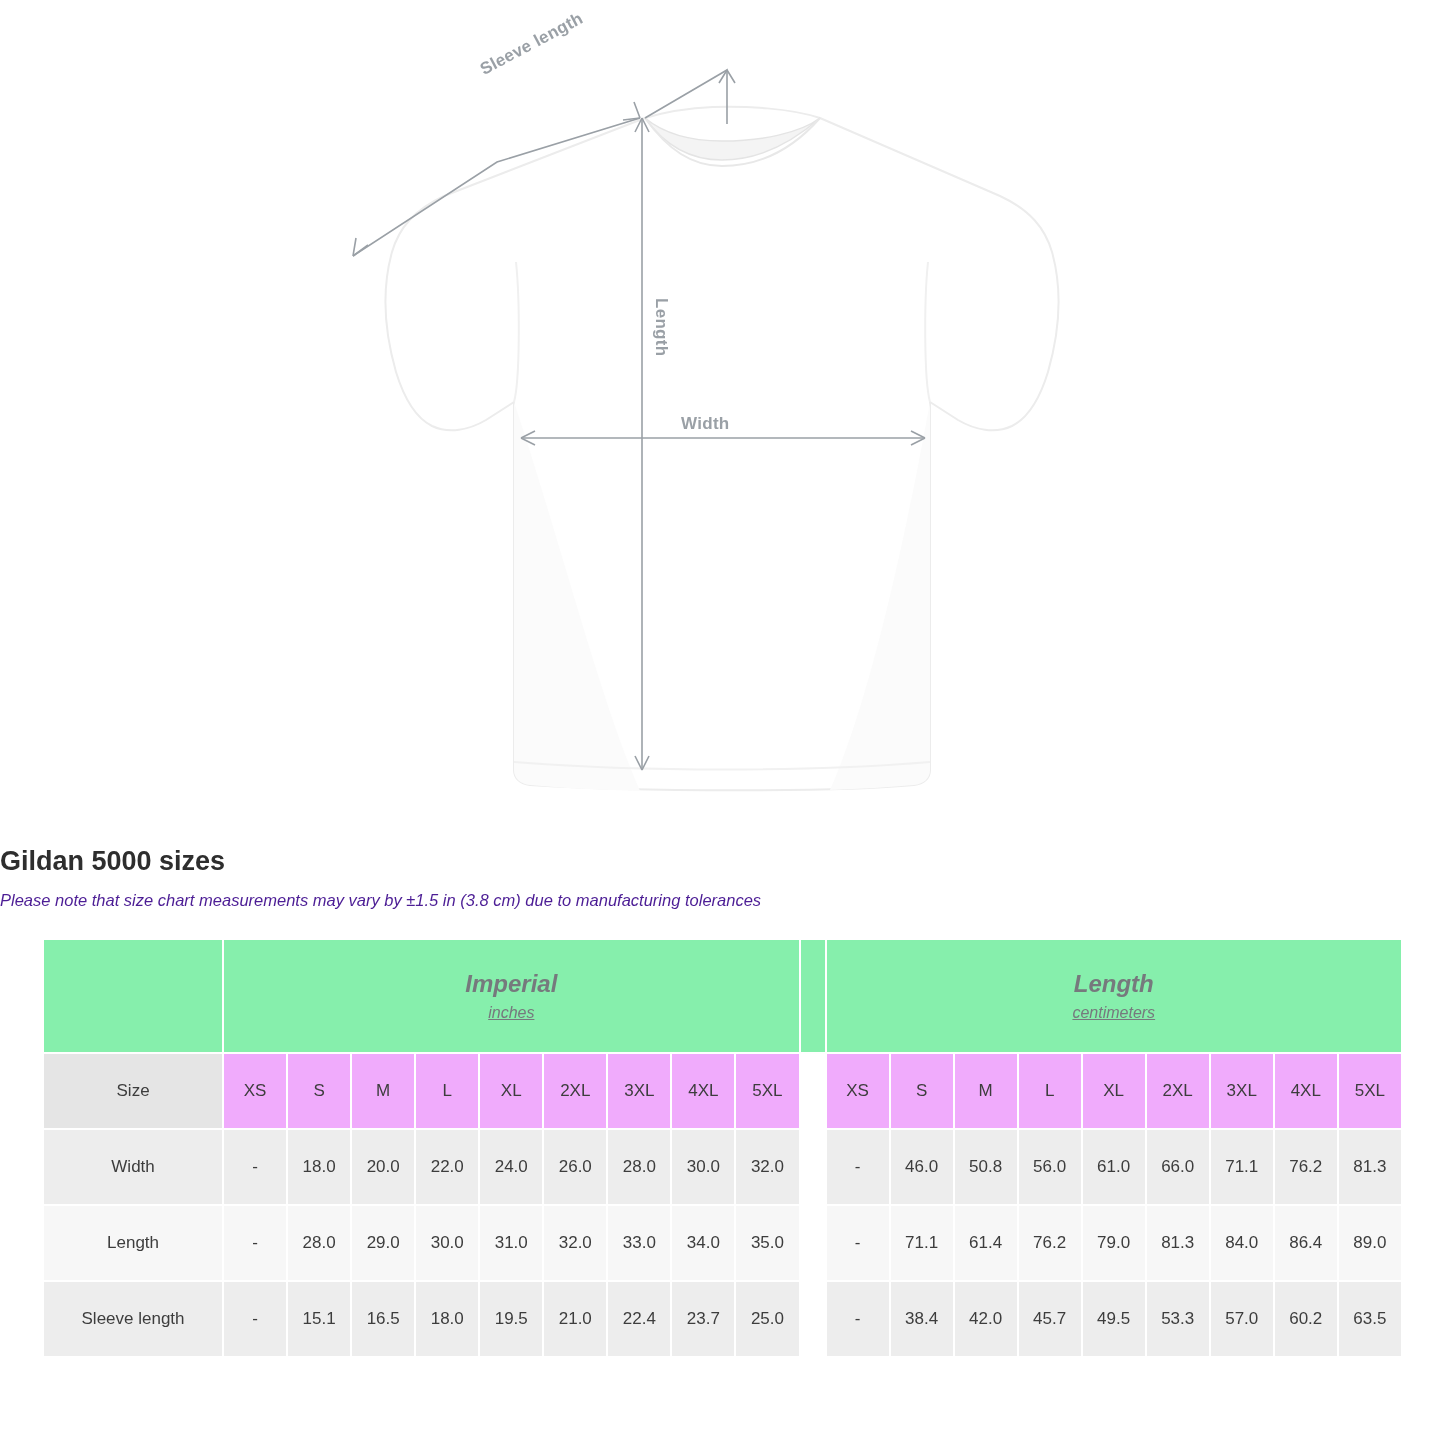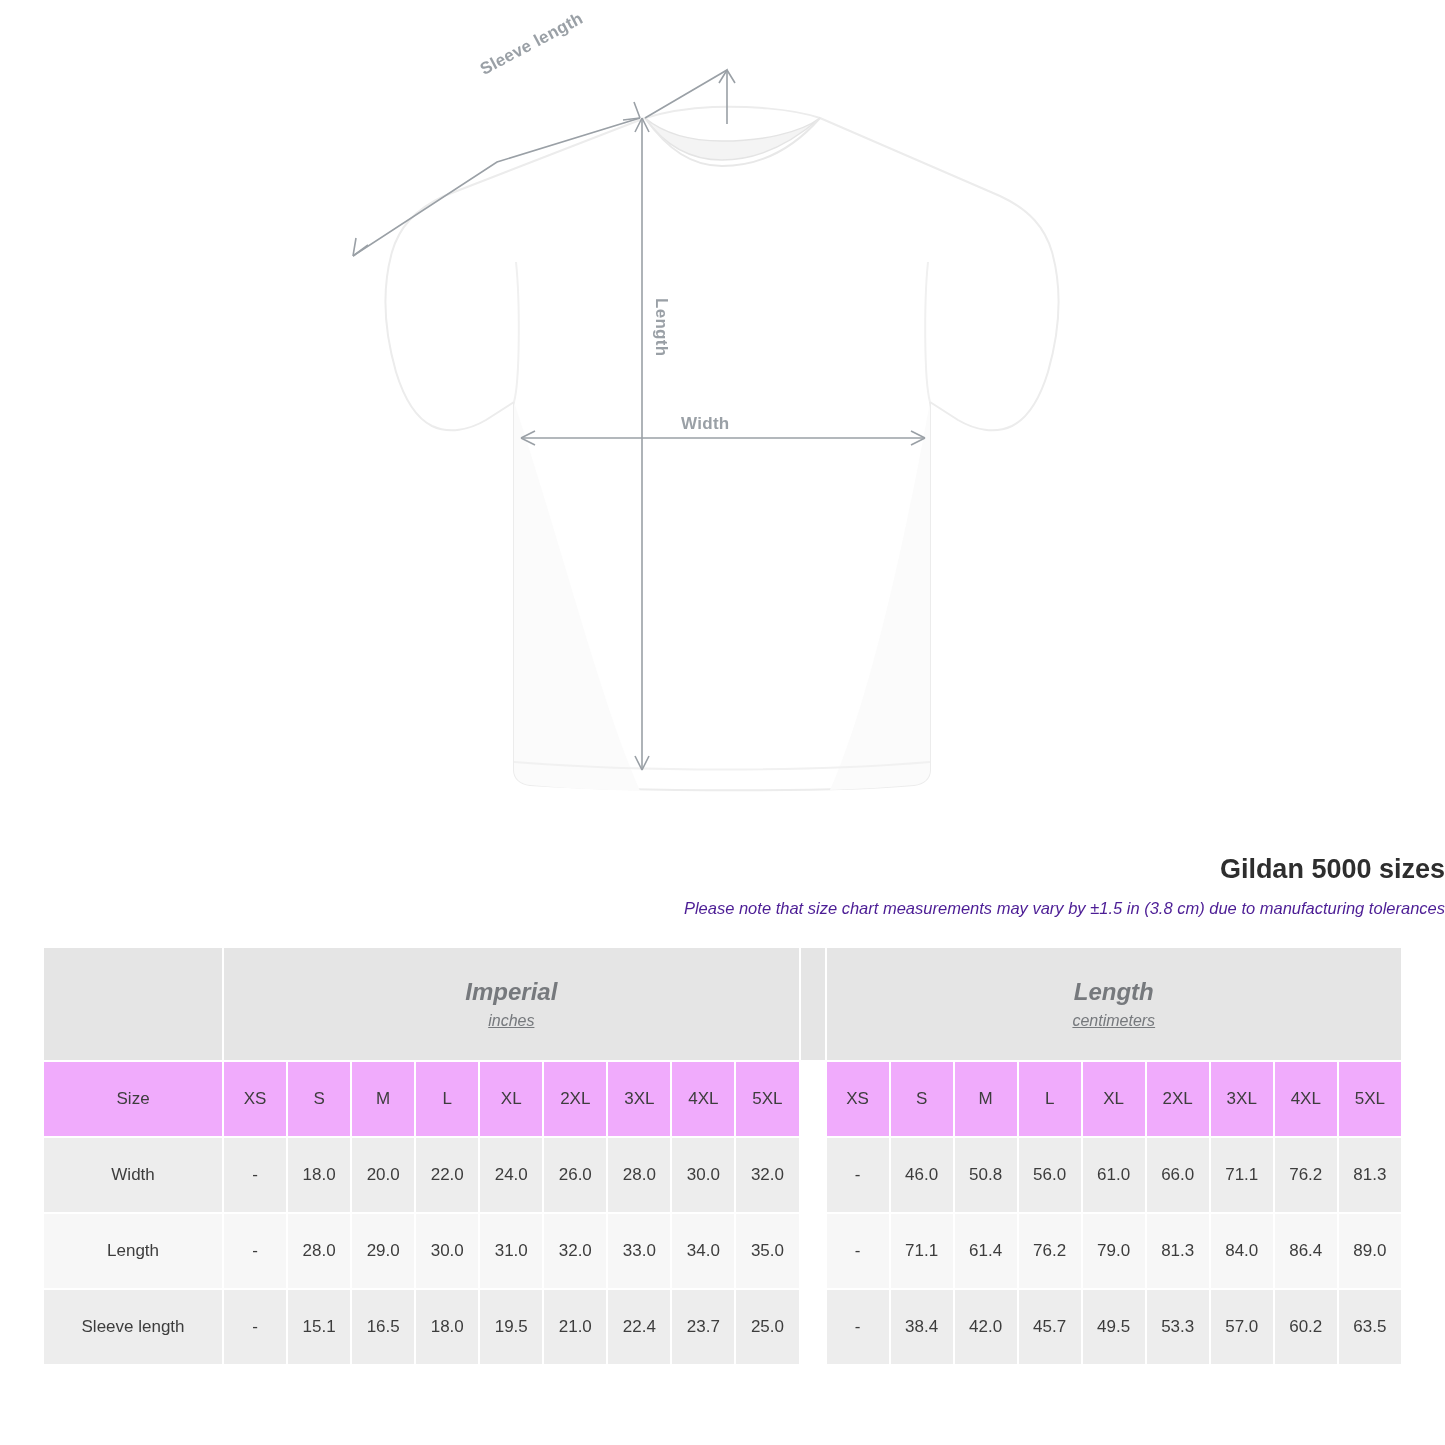--- a/index.html
+++ b/index.html
@@ -47,22 +47,22 @@
     writing-mode: vertical-rl;
     text-orientation: mixed;
   }
   .label-width {
     left: 681px;
     top: 414px;
   }
 
   
   .heading-block {
-    text-align: right;
-    margin-top: 24px;
+    text-align: left;
+    margin-top: 16px;
   }
   .chart-title {
     font-size: 27px;
     font-weight: bold;
     color: #2e2e2e;
     margin: 0;
   }
   .chart-note {
     font-size: 16.5px;
     font-style: italic;
@@ -83,21 +83,21 @@
   table.size-table th {
     text-align: center;
     vertical-align: middle;
     font-size: 17px;
     color: #3d3d3d;
     font-weight: normal;
     border: 2px solid #ffffff;
   }
   
   .unit-cell {
-    background: #e5e5e5;
+    background: #86efac;
     height: 112px;
     padding: 0;
   }
   .unit-name {
     font-size: 24px;
     font-weight: bold;
     font-style: italic;
     color: #76797d;
     line-height: 1.2;
   }
@@ -114,21 +114,21 @@
     font-size: 17px;
     color: #3d3d3d;
     width: 180px;
   }
   .head-row td {
     background: #f0abfc;
     height: 72px;
     font-weight: bold;
   }
   .head-row td.row-head {
-    background: #f0abfc;
+    background: #e5e5e5;
   }
   .band-a td {
     background: #ededed;
     height: 72px;
   }
   .band-b td {
     background: #f7f7f7;
     height: 72px;
   }
   .gap-col {

